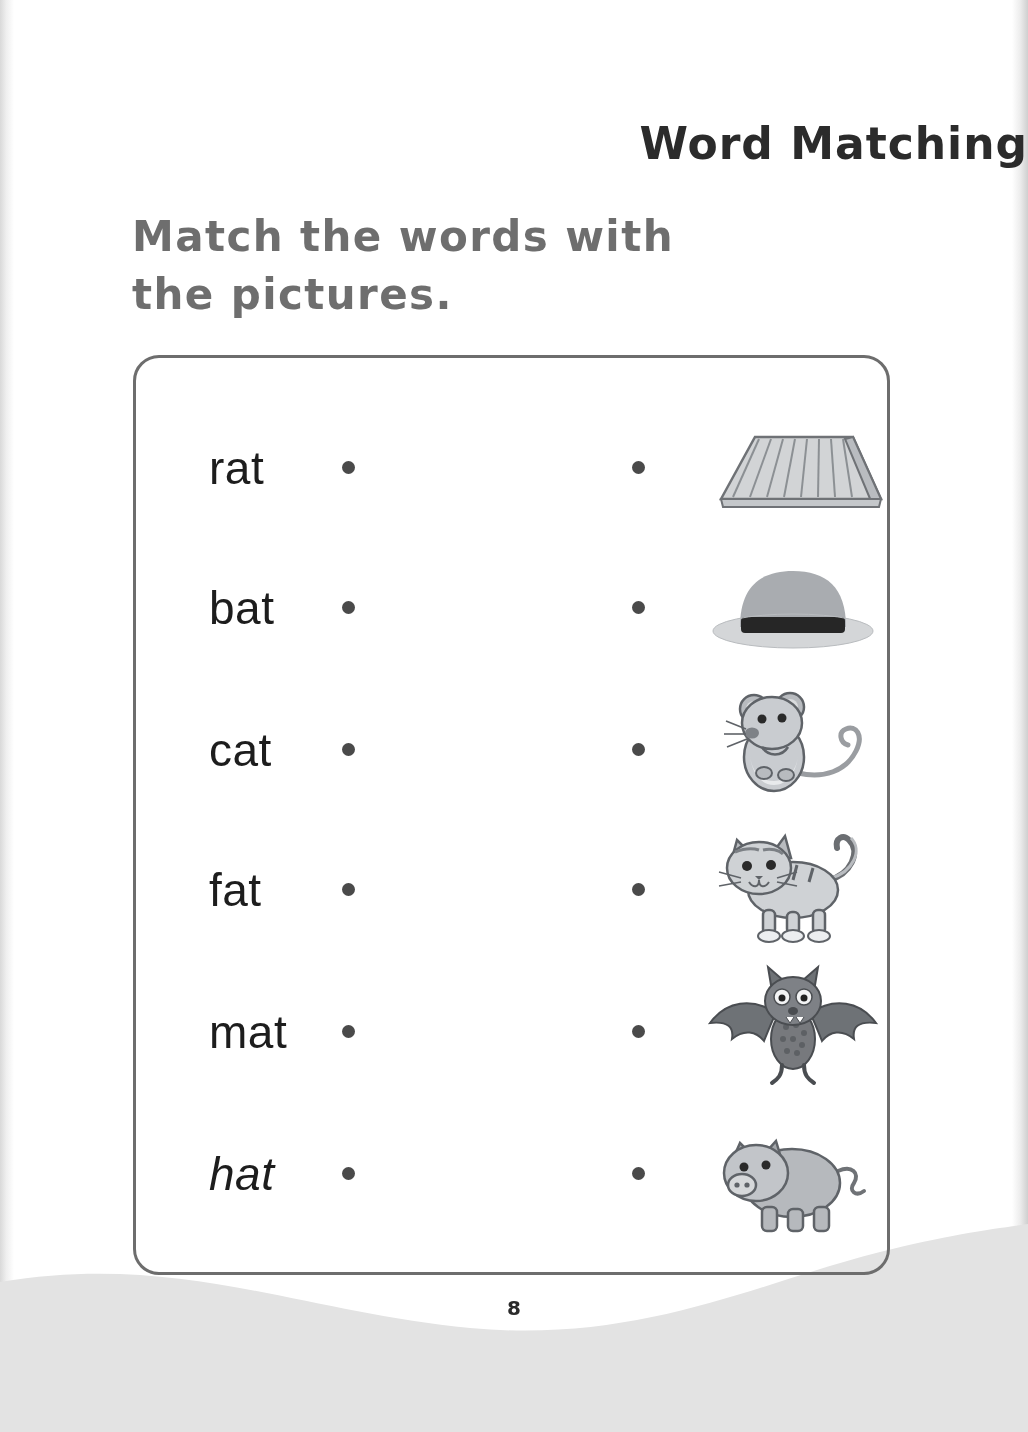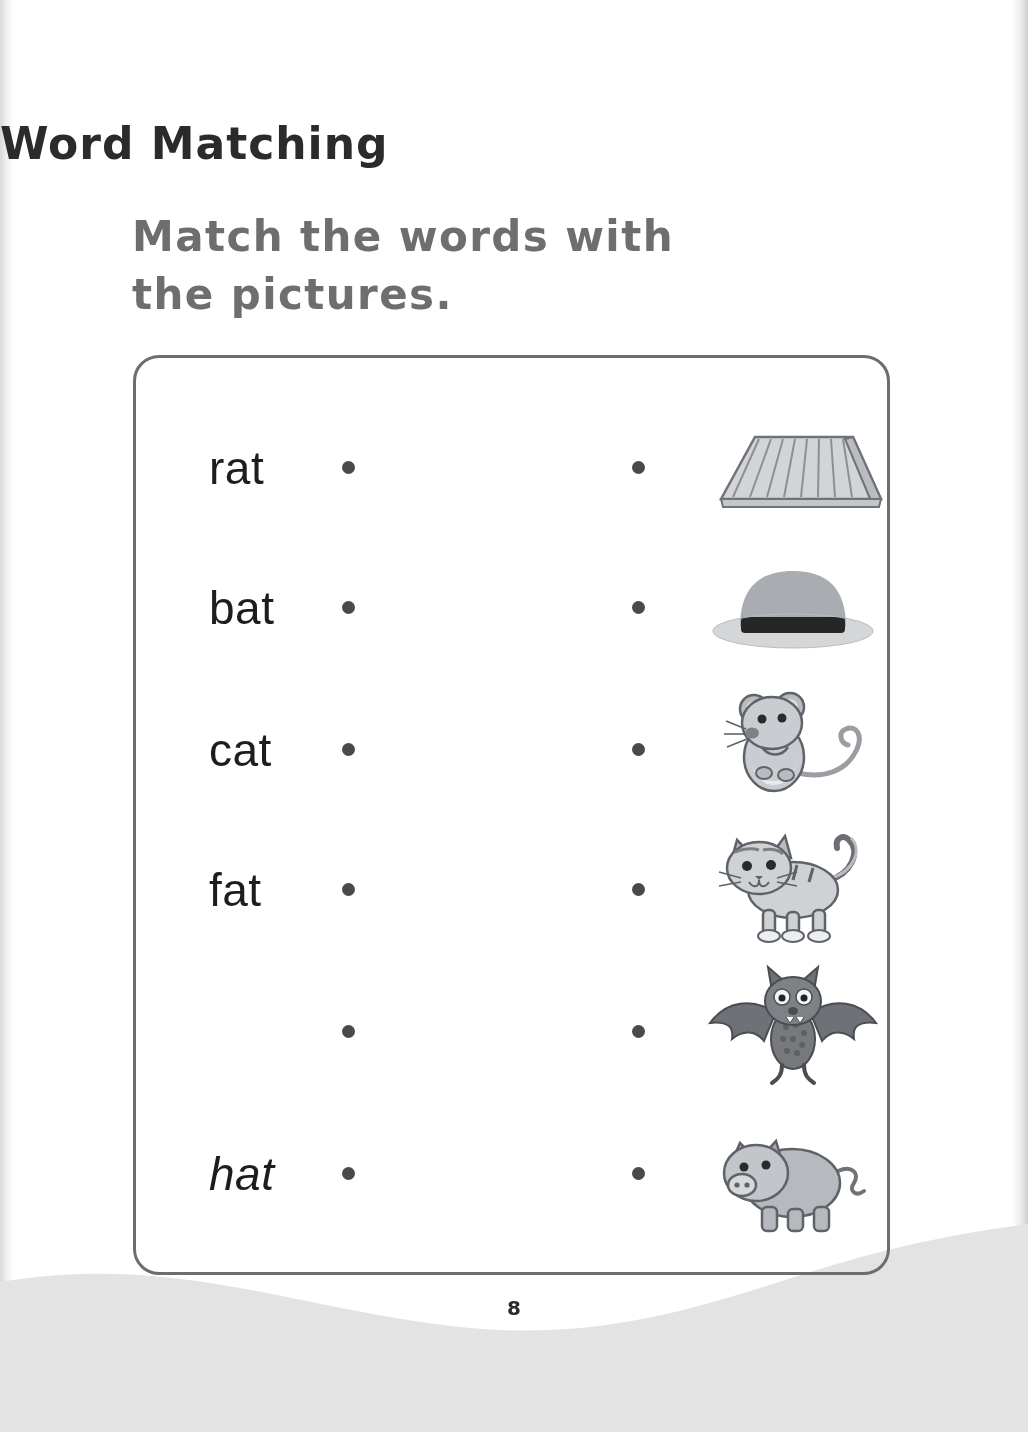--- a/index.html
+++ b/index.html
@@ -51,21 +51,21 @@
   .sheet {
     position: absolute;
     inset: 0;
     z-index: 2;
   }
 
   .title {
     position: absolute;
     left: 0; top: 118px;
     width: 1028px;
-    text-align: left;
+    text-align: right;
     font-family: "DejaVu Sans", sans-serif;
     font-weight: bold;
     font-size: 44px;
     letter-spacing: 1px;
     color: #2b2b2b;
   }
 
   .instructions {
     position: absolute;
     left: 132px;
@@ -273,20 +273,21 @@
             <line x1="40" y1="60" x2="18" y2="54"></line>
             <line x1="40" y1="64" x2="18" y2="68"></line>
             <line x1="76" y1="60" x2="96" y2="54"></line>
             <line x1="76" y1="64" x2="96" y2="68"></line>
           </g>
         </svg>
       </div>
     </div>
 
     <div class="row" style="top:604px;">
+      <div class="word">mat</div>
       <div class="dot dot-left" style="top:66px;"></div>
       <div class="dot dot-right" style="top:66px;"></div>
       <div class="pic" style="top:0px;">
         <svg width="190" height="128" viewBox="0 0 190 128">
           <path d="M78,52 C54,36 28,40 12,62 C30,60 36,66 34,78 C46,68 58,70 66,80 C70,70 74,60 78,52 Z" fill="#6e7276" stroke="#4a4d51" stroke-width="2"></path>
           <path d="M112,52 C136,36 162,40 178,62 C160,60 154,66 156,78 C144,68 132,70 124,80 C120,70 116,60 112,52 Z" fill="#6e7276" stroke="#4a4d51" stroke-width="2"></path>
           <ellipse cx="95" cy="78" rx="22" ry="30" fill="#77797d" stroke="#4a4d51" stroke-width="2"></ellipse>
           <g fill="#5d6064">
             <circle cx="88" cy="66" r="3"></circle>
               <circle cx="98" cy="64" r="3"></circle>

